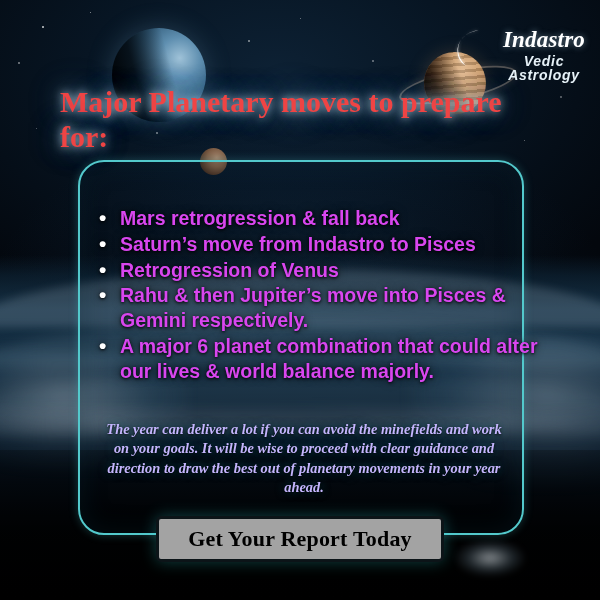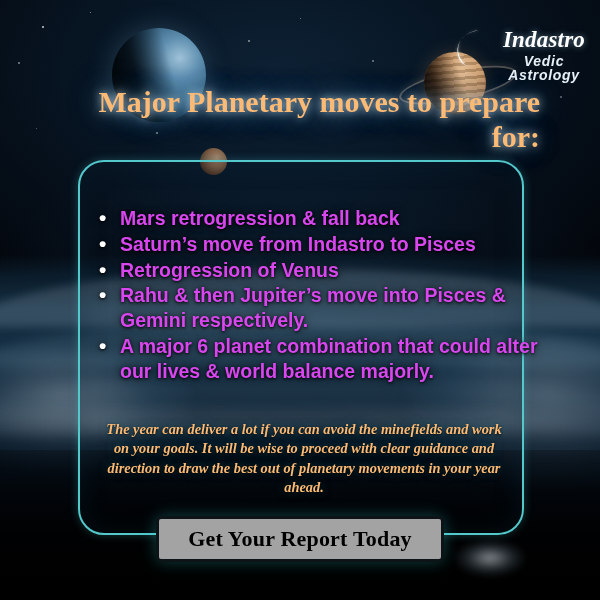--- a/index.html
+++ b/index.html
@@ -206,26 +206,26 @@
     letter-spacing: .7px;
     margin-top: 3px;
     line-height: 1;
   }
 
   
   .headline {
     position: absolute;
     left: 60px; top: 84px;
     width: 480px;
-    text-align: right;
+    text-align: left;
     font-family: "Liberation Serif", serif;
     font-weight: bold;
     font-size: 30px;
     line-height: 1.18;
-    color: #fdba74;
+    color: #ef4444;
     text-shadow:
       0 0 10px rgba(200,230,250,0.85),
       0 0 22px rgba(150,200,235,0.55),
       0 0 38px rgba(110,170,215,0.35);
   }
 
   
   .panel {
     position: absolute;
     left: 78px; top: 160px;
@@ -269,21 +269,21 @@
   .note {
     position: absolute;
     left: 98px; top: 420px;
     width: 412px;
     text-align: center;
     font-family: "Liberation Serif", serif;
     font-style: italic;
     font-weight: bold;
     font-size: 14.4px;
     line-height: 1.35;
-    color: #fdba74;
+    color: #c4b5fd;
     text-shadow: 0 1px 3px rgba(0,0,0,0.85), 0 0 10px rgba(20,120,130,0.55);
   }
 
   
   .cta {
     position: absolute;
     left: 156px; top: 516px;
     width: 288px; height: 46px;
     background: #a3a3a3;
     border: 3px solid #0c1418;

